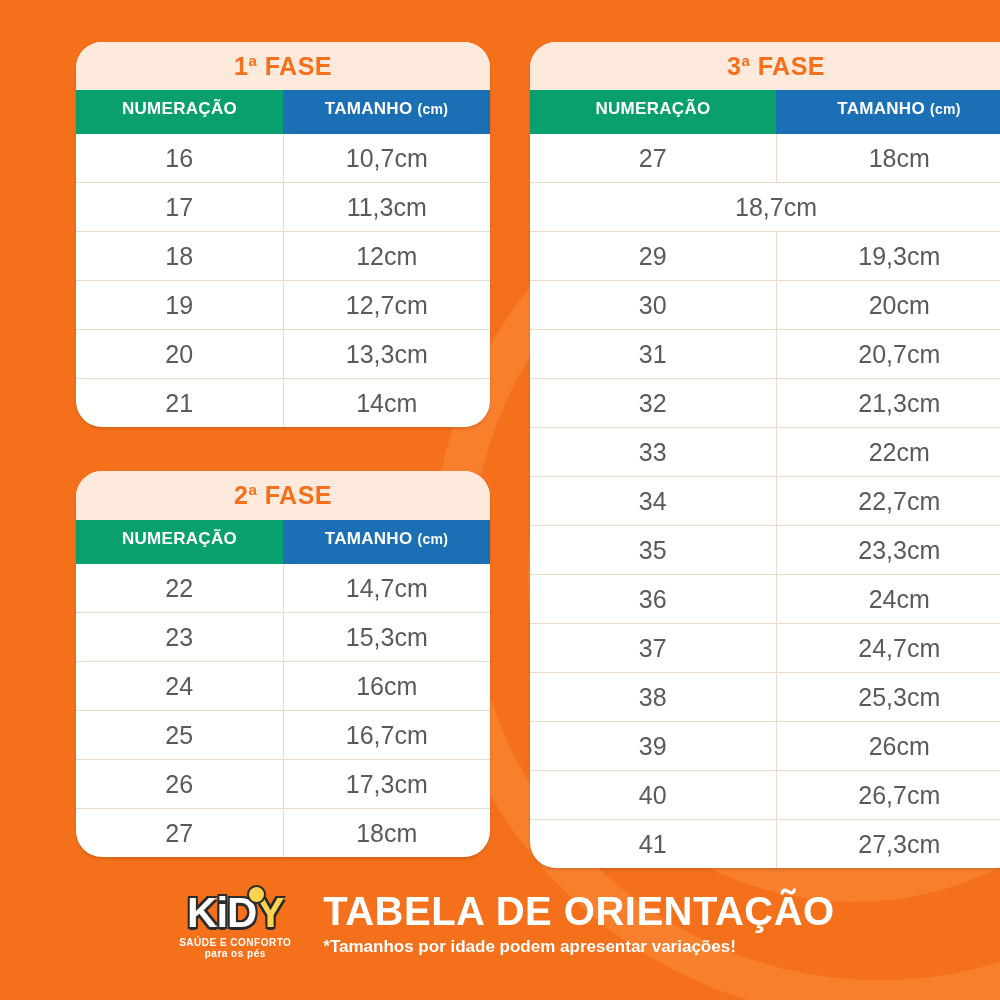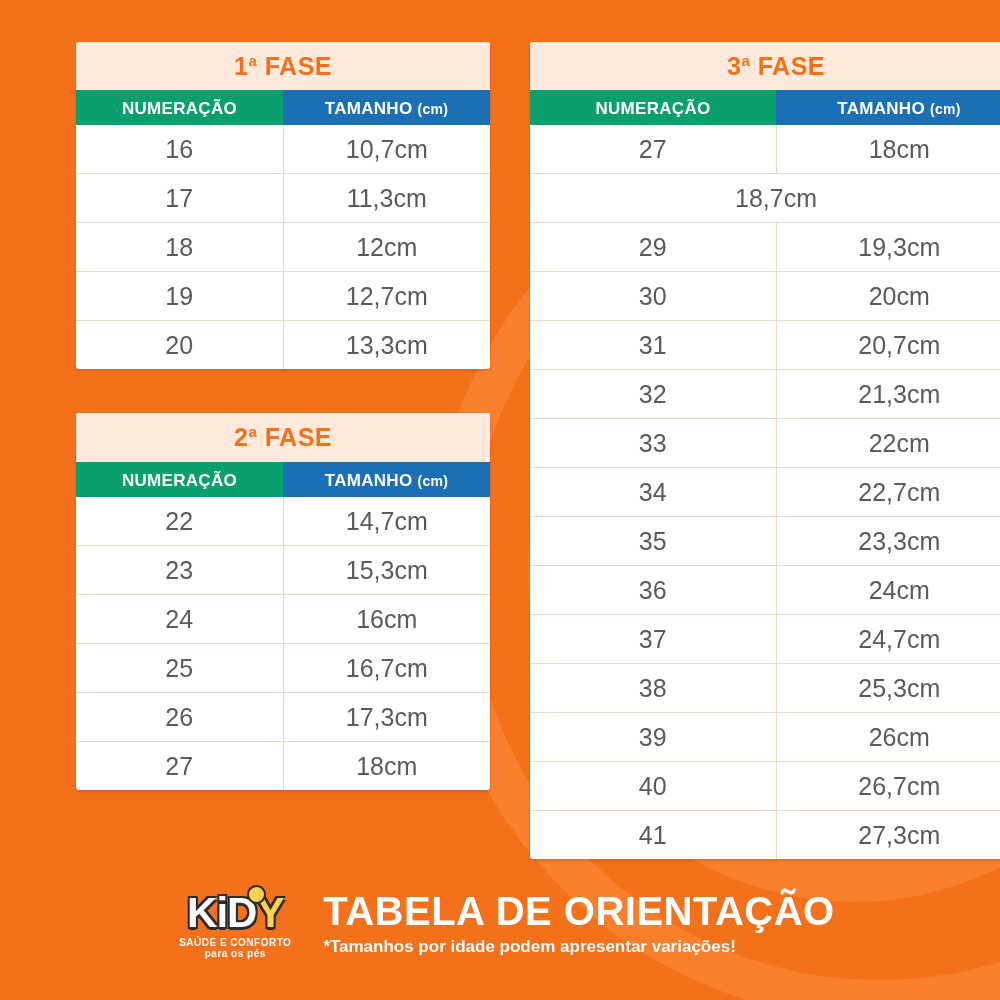--- a/index.html
+++ b/index.html
@@ -54,21 +54,21 @@
     width: 414px;
   }
   .col-right {
     position: absolute;
     left: 530px;
     top: 42px;
     width: 492px;
   }
   .table-card {
     background: #ffffff;
-    border-radius: 3px;
+    border-radius: 26px;
     overflow: hidden;
     box-shadow: 0 2px 3px rgba(0,0,0,.12);
   }
   .table-card + .table-card {
     margin-top: 44px;
   }
   .phase-title {
     background: #fdeadd;
     color: #f4701b;
     text-align: center;
@@ -83,21 +83,21 @@
   }
   .head-row {
     display: flex;
   }
   .head-cell {
     flex: 1;
     color: #ffffff;
     font-size: 17px;
     font-weight: bold;
     text-align: center;
-    padding: 9px 0 6px;
+    padding: 9px 0 15px;
     letter-spacing: .3px;
   }
   .head-num {
     background: #0aa06e;
   }
   .head-size {
     background: #1b6fb5;
   }
   .head-size .unit {
     font-size: 14px;
@@ -229,20 +229,24 @@
           <div class="cell cell-num">18</div>
           <div class="cell cell-size">12cm</div>
         </div>
         <div class="row">
           <div class="cell cell-num">19</div>
           <div class="cell cell-size">12,7cm</div>
         </div>
         <div class="row">
           <div class="cell cell-num">20</div>
           <div class="cell cell-size">13,3cm</div>
+        </div>
+        <div class="row">
+          <div class="cell cell-num">21</div>
+          <div class="cell cell-size">14cm</div>
         </div>
       </div>
 
       <div class="table-card">
         <div class="phase-title">
           <span>2</span><sup>a</sup>
           <span>FASE</span>
         </div>
         <div class="head-row">
           <div class="head-cell head-num">NUMERAÇÃO</div>

